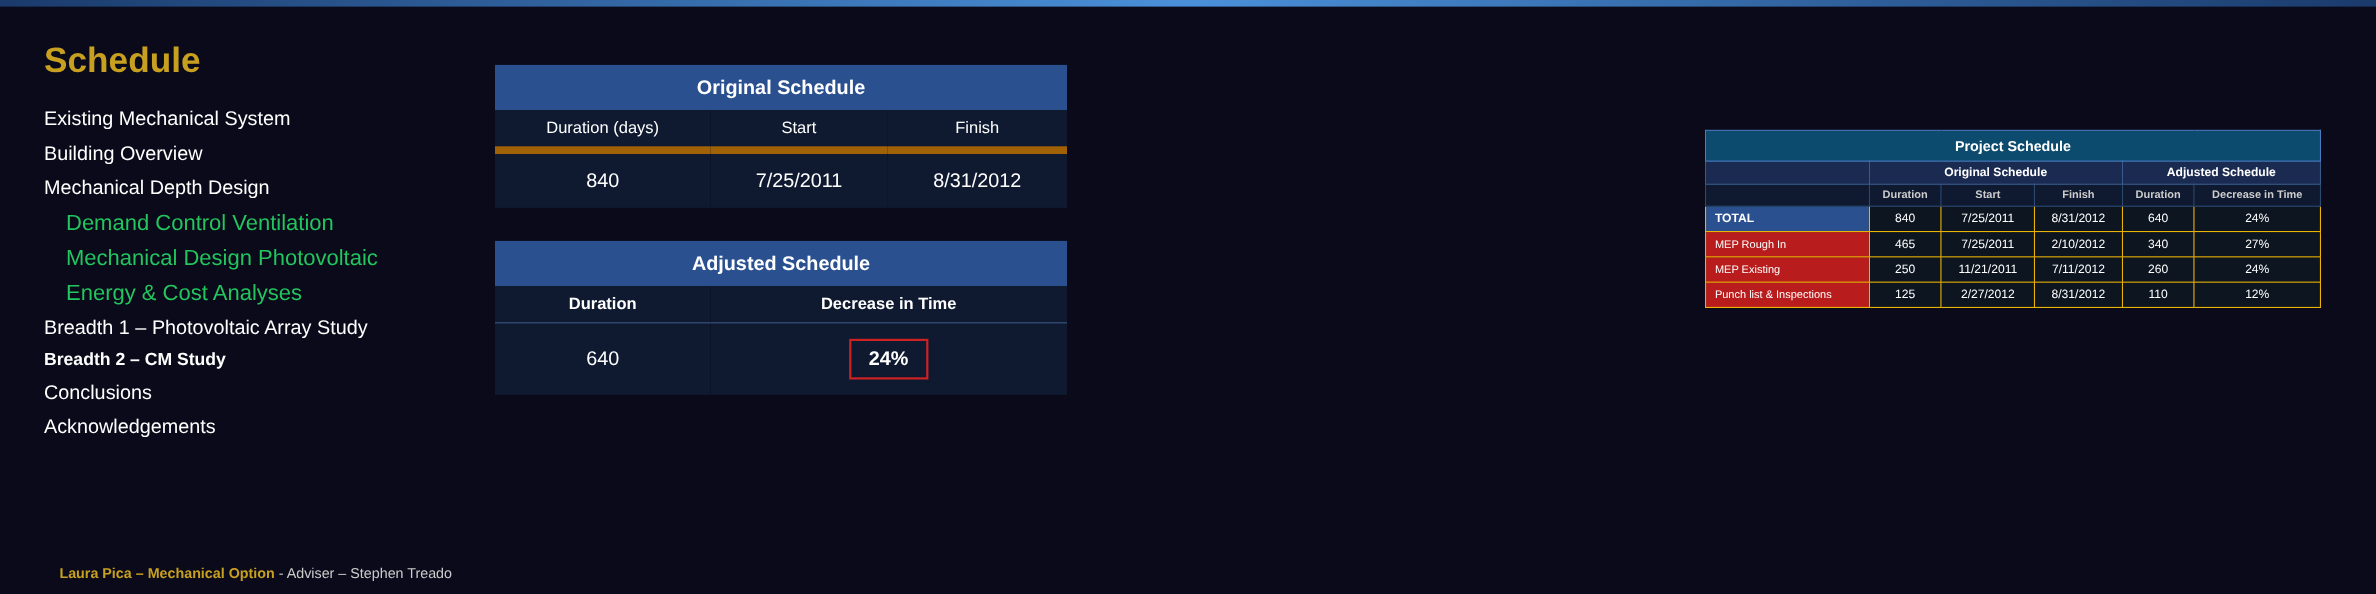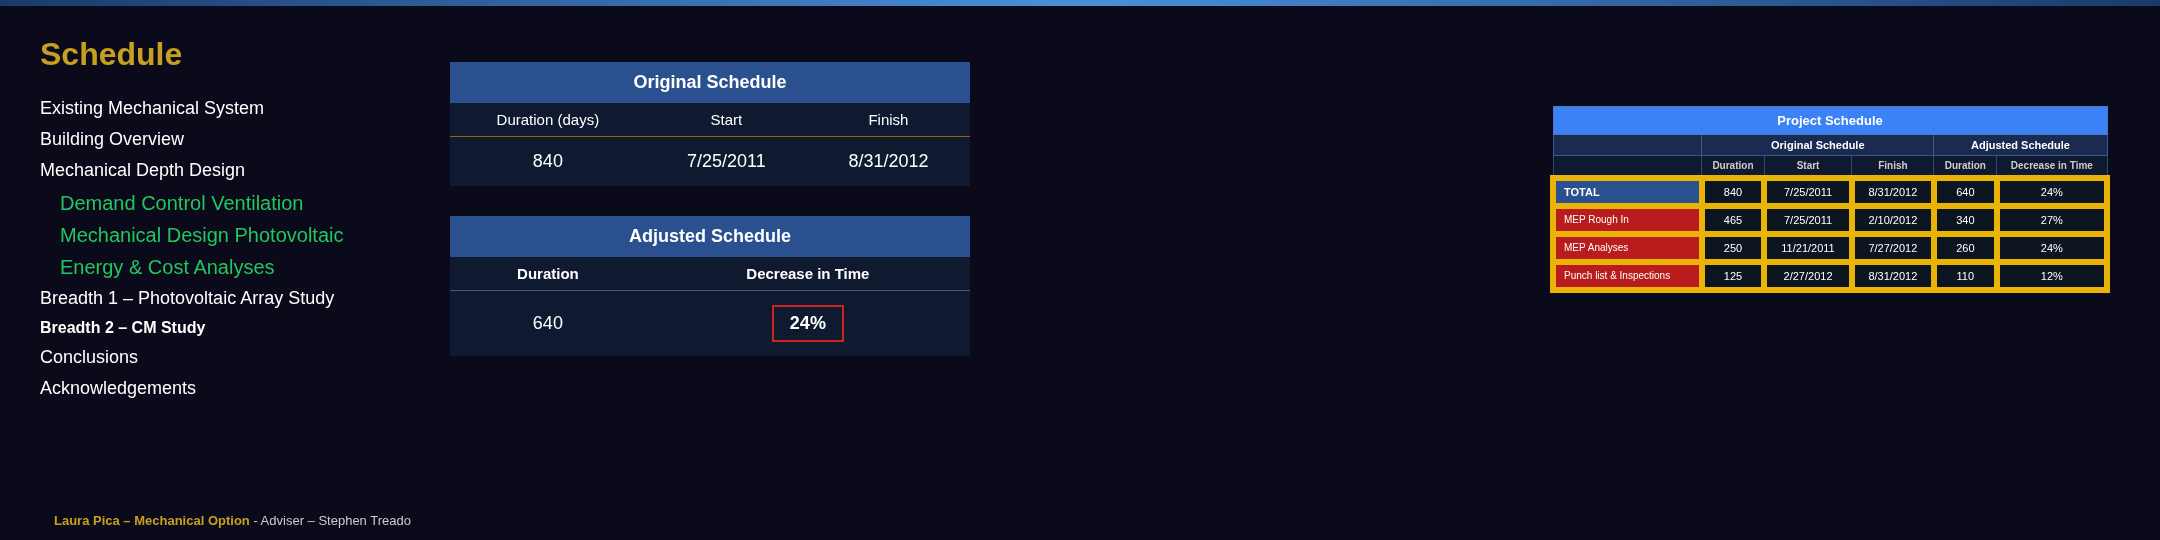--- a/index.html
+++ b/index.html
@@ -102,21 +102,21 @@
       padding: 10px 16px;
     }
 
     .schedule-table .col-header-row th {
       background: #0f1a30;
       color: #ffffff;
       font-size: 15px;
       font-weight: normal;
       text-align: center;
       padding: 8px 16px;
-      border-bottom: 1px solid #a16207;
+      border-bottom: 7px solid #a16207;
     }
 
     .schedule-table .data-row td {
       background: #0f1a30;
       color: #ffffff;
       font-size: 18px;
       text-align: center;
       padding: 14px 16px;
       border-top: 1px solid #3a5a8a;
     }
@@ -177,21 +177,21 @@
       padding-right: 20px;
     }
 
     .project-schedule-table {
       border-collapse: collapse;
       font-size: 11px;
       width: 560px;
     }
 
     .project-schedule-table .ps-title-row th {
-      background: #3b82f6;
+      background: #0c4a6e;
       color: #ffffff;
       font-size: 13px;
       font-weight: bold;
       text-align: center;
       padding: 6px 8px;
       border: 1px solid #4a7abf;
     }
 
     .project-schedule-table .ps-group-header th {
       background: #1a2a50;
@@ -210,21 +210,21 @@
       padding: 4px 6px;
       border: 1px solid #2a4a70;
     }
 
     .project-schedule-table .ps-data-row td {
       background: #0d1520;
       color: #ffffff;
       font-size: 11px;
       text-align: center;
       padding: 5px 8px;
-      border: 6px solid #eab308;
+      border: 1px solid #eab308;
       margin-left: 33px;
     }
 
     .project-schedule-table .ps-data-row .row-label {
       background: #2a5090;
       color: #ffffff;
       font-weight: bold;
       font-size: 11px;
       text-align: left;
       padding: 5px 8px;
@@ -337,24 +337,24 @@
       <tr class="ps-data-row">
         <td class="row-label-dark">MEP Rough In</td>
         <td>465</td>
         <td>7/25/2011</td>
         <td>2/10/2012</td>
         <td>340</td>
         <td>27%</td>
       </tr>
 
       <tr class="ps-data-row">
-        <td class="row-label-dark">MEP Analyses</td>
+        <td class="row-label-dark">MEP Existing</td>
         <td>250</td>
         <td>11/21/2011</td>
-        <td>7/27/2012</td>
+        <td>7/11/2012</td>
         <td>260</td>
         <td>24%</td>
       </tr>
 
       <tr class="ps-data-row">
         <td class="row-label-dark">Punch list &amp; Inspections</td>
         <td>125</td>
         <td>2/27/2012</td>
         <td>8/31/2012</td>
         <td>110</td>

